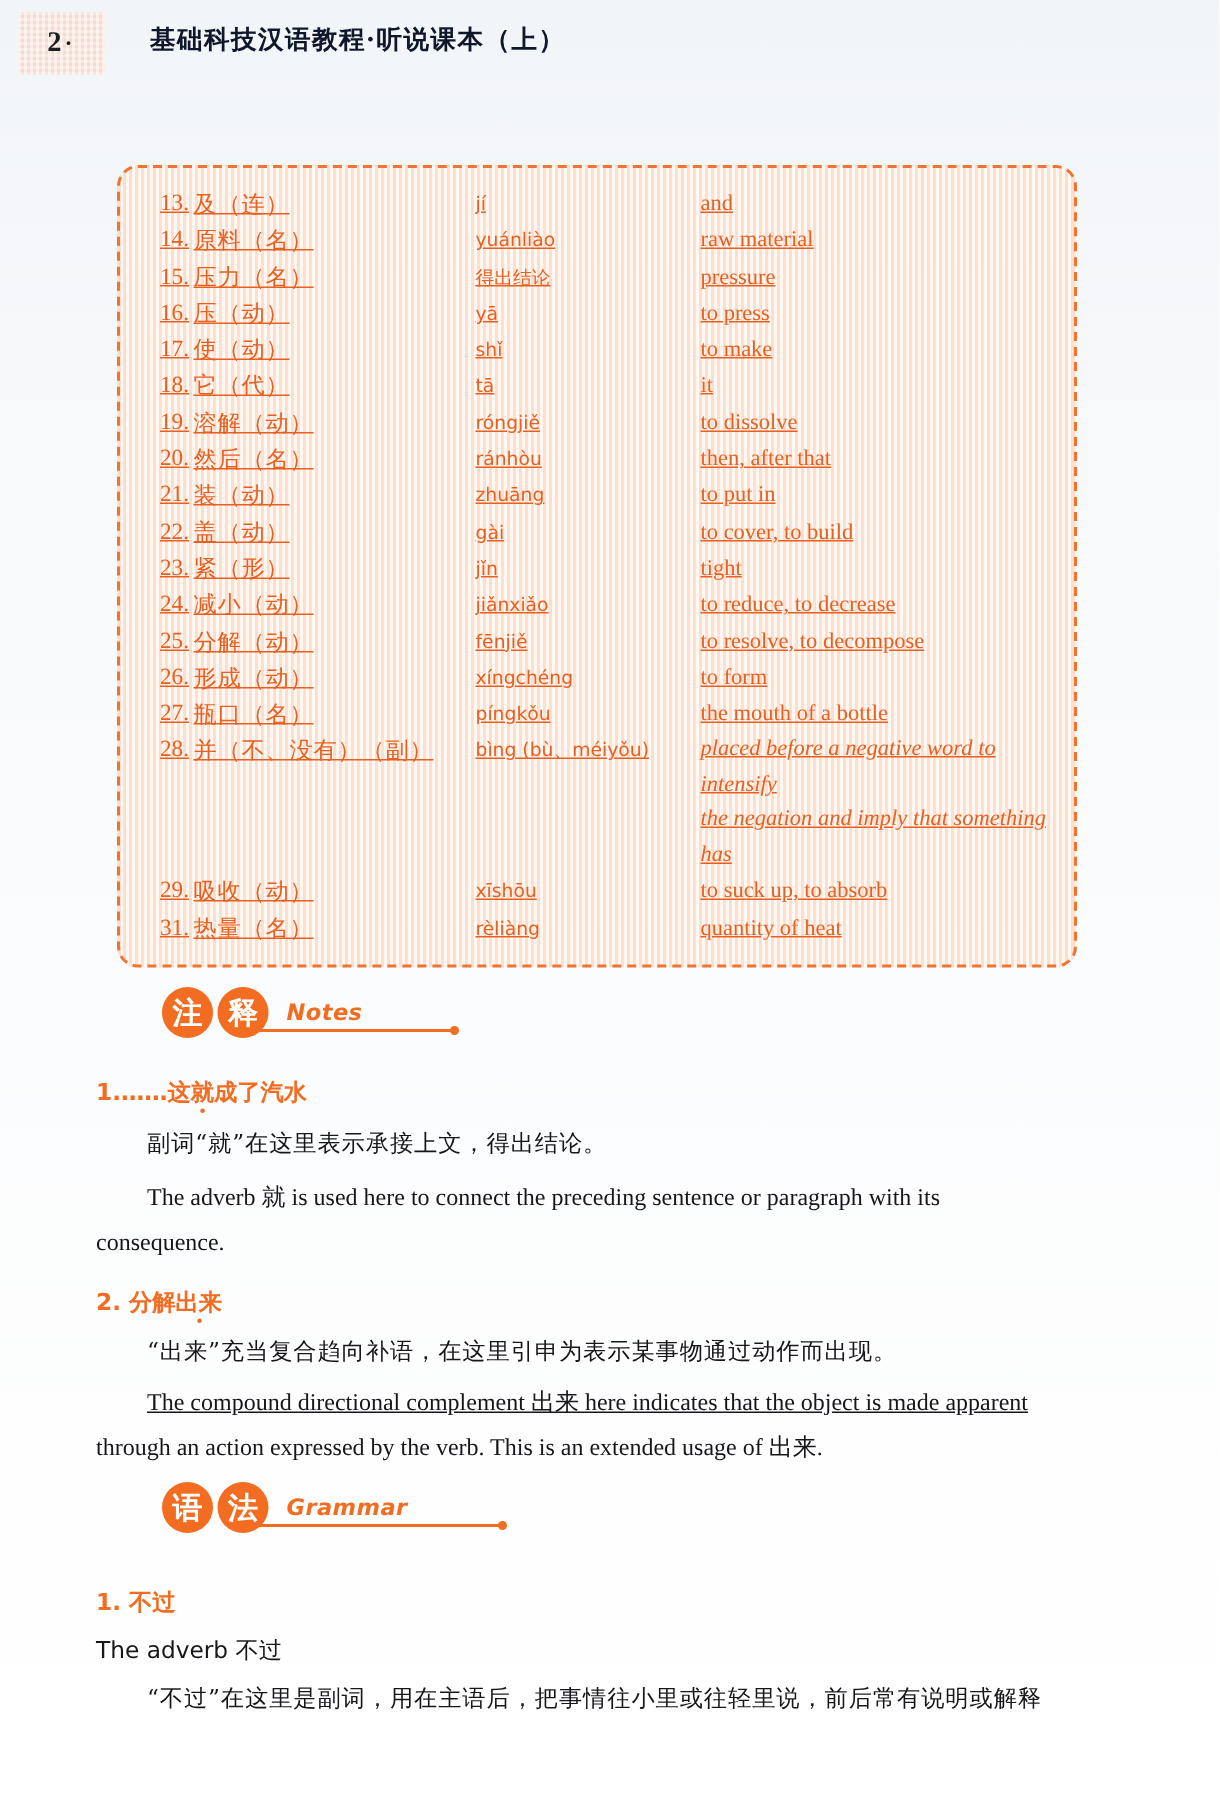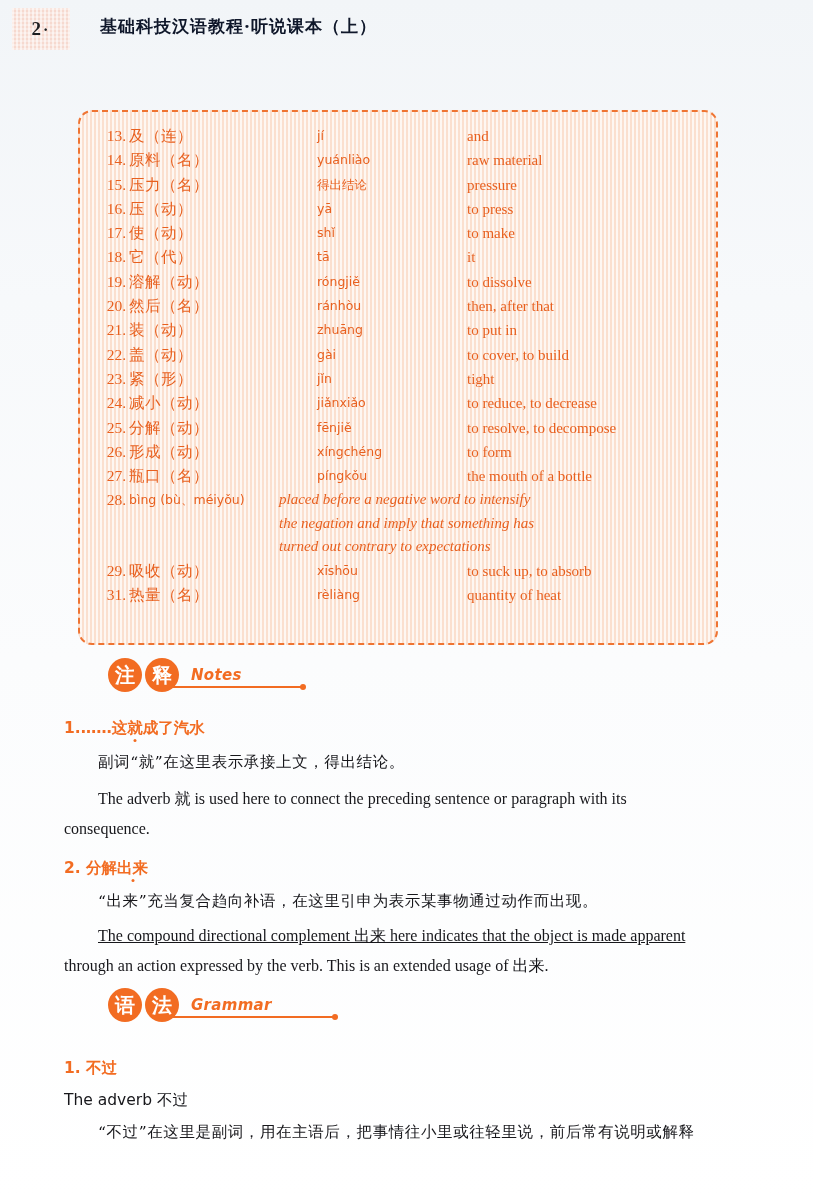--- a/index.html
+++ b/index.html
@@ -78,20 +78,21 @@
       repeating-linear-gradient(90deg, rgba(255,255,255,.60) 0 2px, rgba(244,185,150,.22) 2px 4px);
     box-sizing: border-box;
     padding: 12px 0 8px 0;
   }
   .vocab-list { list-style: none; margin: 0; padding: 0; }
   .vrow {
     display: flex;
     align-items: flex-start;
     height: 24.3px;
     color: #e8601f;
+    text-decoration: underline;
   }
   .vrow.tall { height: auto; }
   .v-idx {
     width: 46px;
     text-align: right;
     padding-right: 3px;
     font-family: "Liberation Serif", serif;
     font-size: 15.5px;
     line-height: 24px;
   }
@@ -308,25 +309,25 @@
         <div class="v-eng">to form</div>
       </div>
       <div class="vrow">
         <div class="v-idx">27.</div>
         <div class="v-hanzi">瓶口（名）</div>
         <div class="v-pinyin">píngkǒu</div>
         <div class="v-eng">the mouth of a bottle</div>
       </div>
       <div class="vrow tall">
         <div class="v-idx">28.</div>
+        <div class="v-hanzi">并（不、没有）（副）</div>
         <div class="v-pinyin">bìng (bù、méiyǒu)</div>
         <div class="v-eng italic">
           <span class="ln">placed before a negative word to intensify</span>
           <span class="ln">the negation and imply that something has</span>
-          <span class="ln">turned out contrary to expectations</span>
         </div>
       </div>
       <div class="vrow">
         <div class="v-idx">29.</div>
         <div class="v-hanzi">吸收（动）</div>
         <div class="v-pinyin">xīshōu</div>
         <div class="v-eng">to suck up, to absorb</div>
       </div>
       <div class="vrow">
         <div class="v-idx">31.</div>

